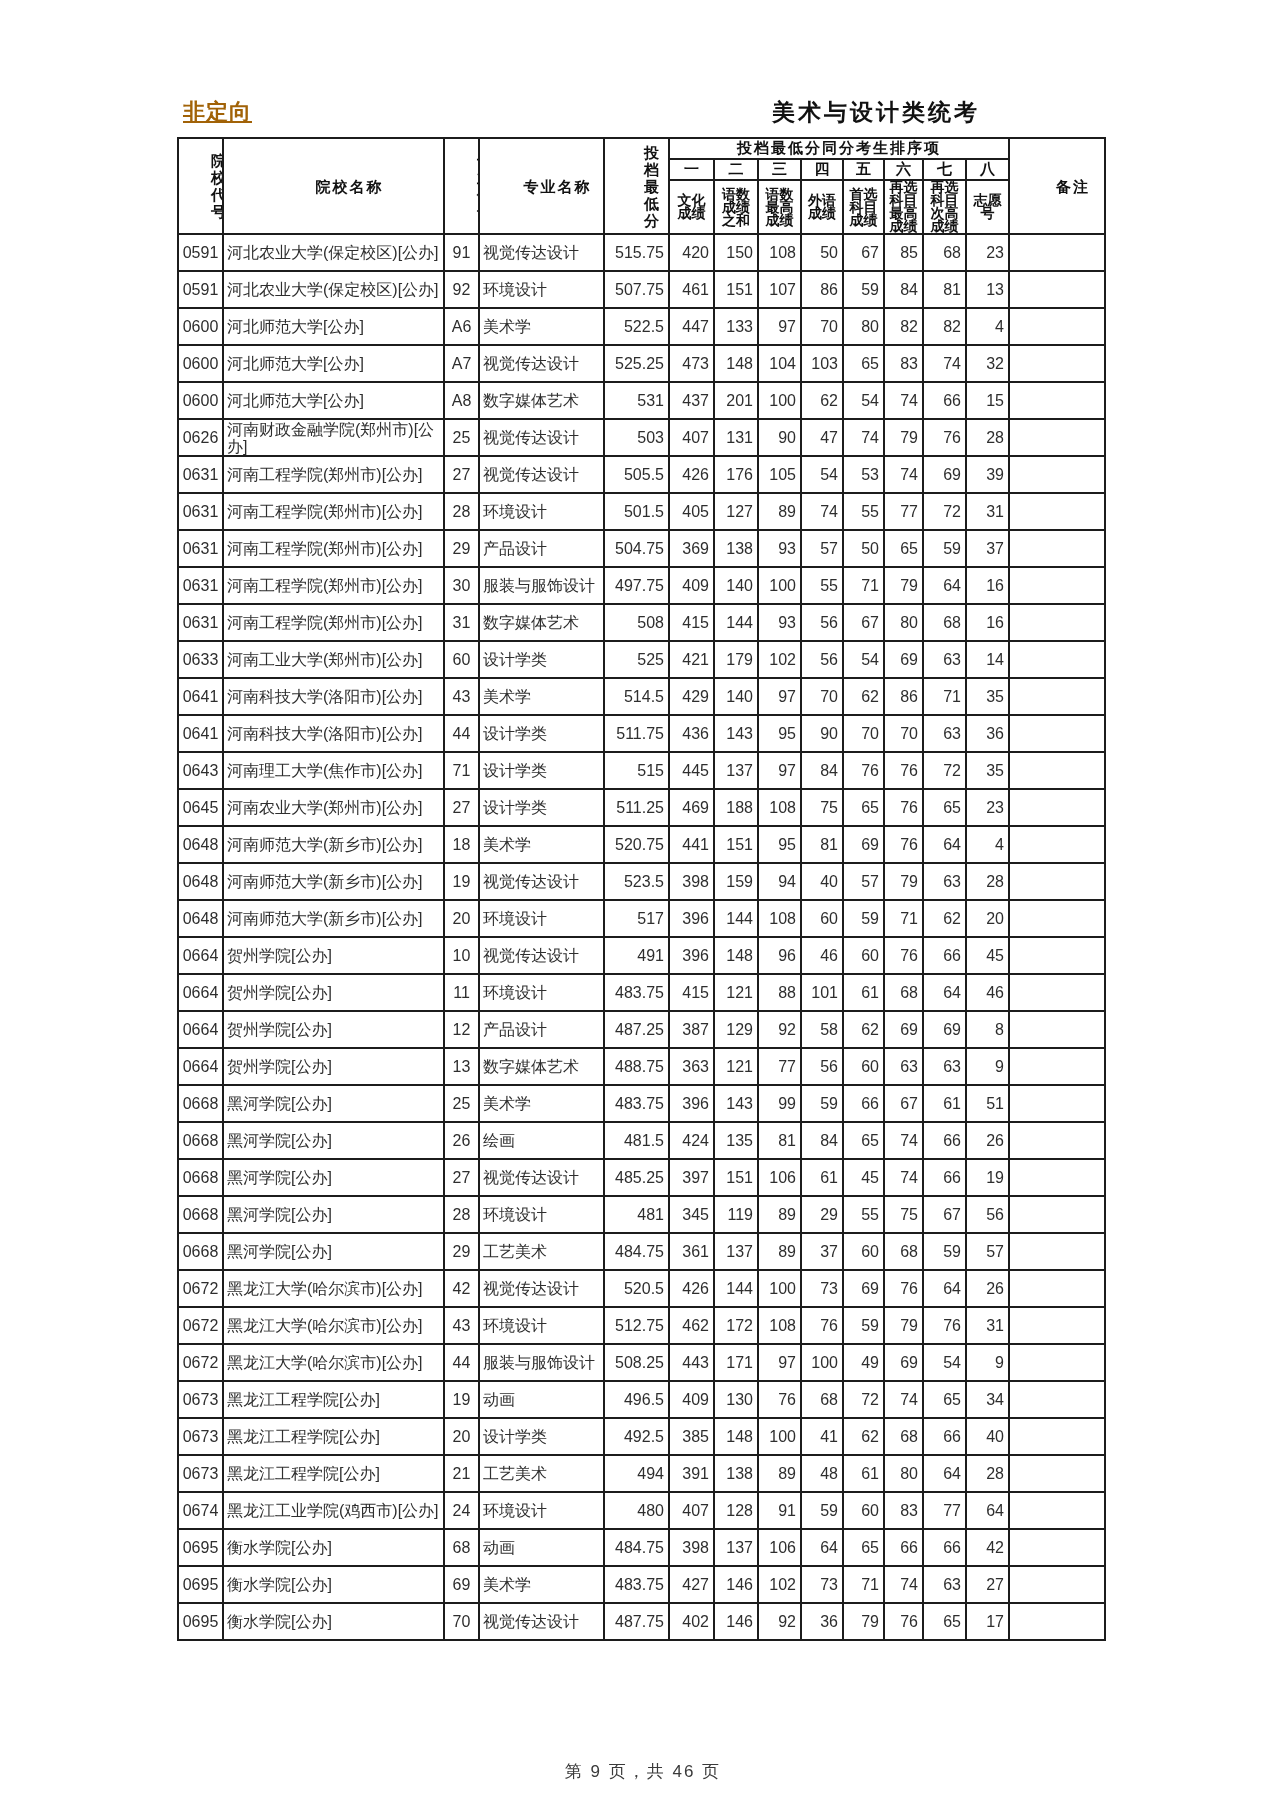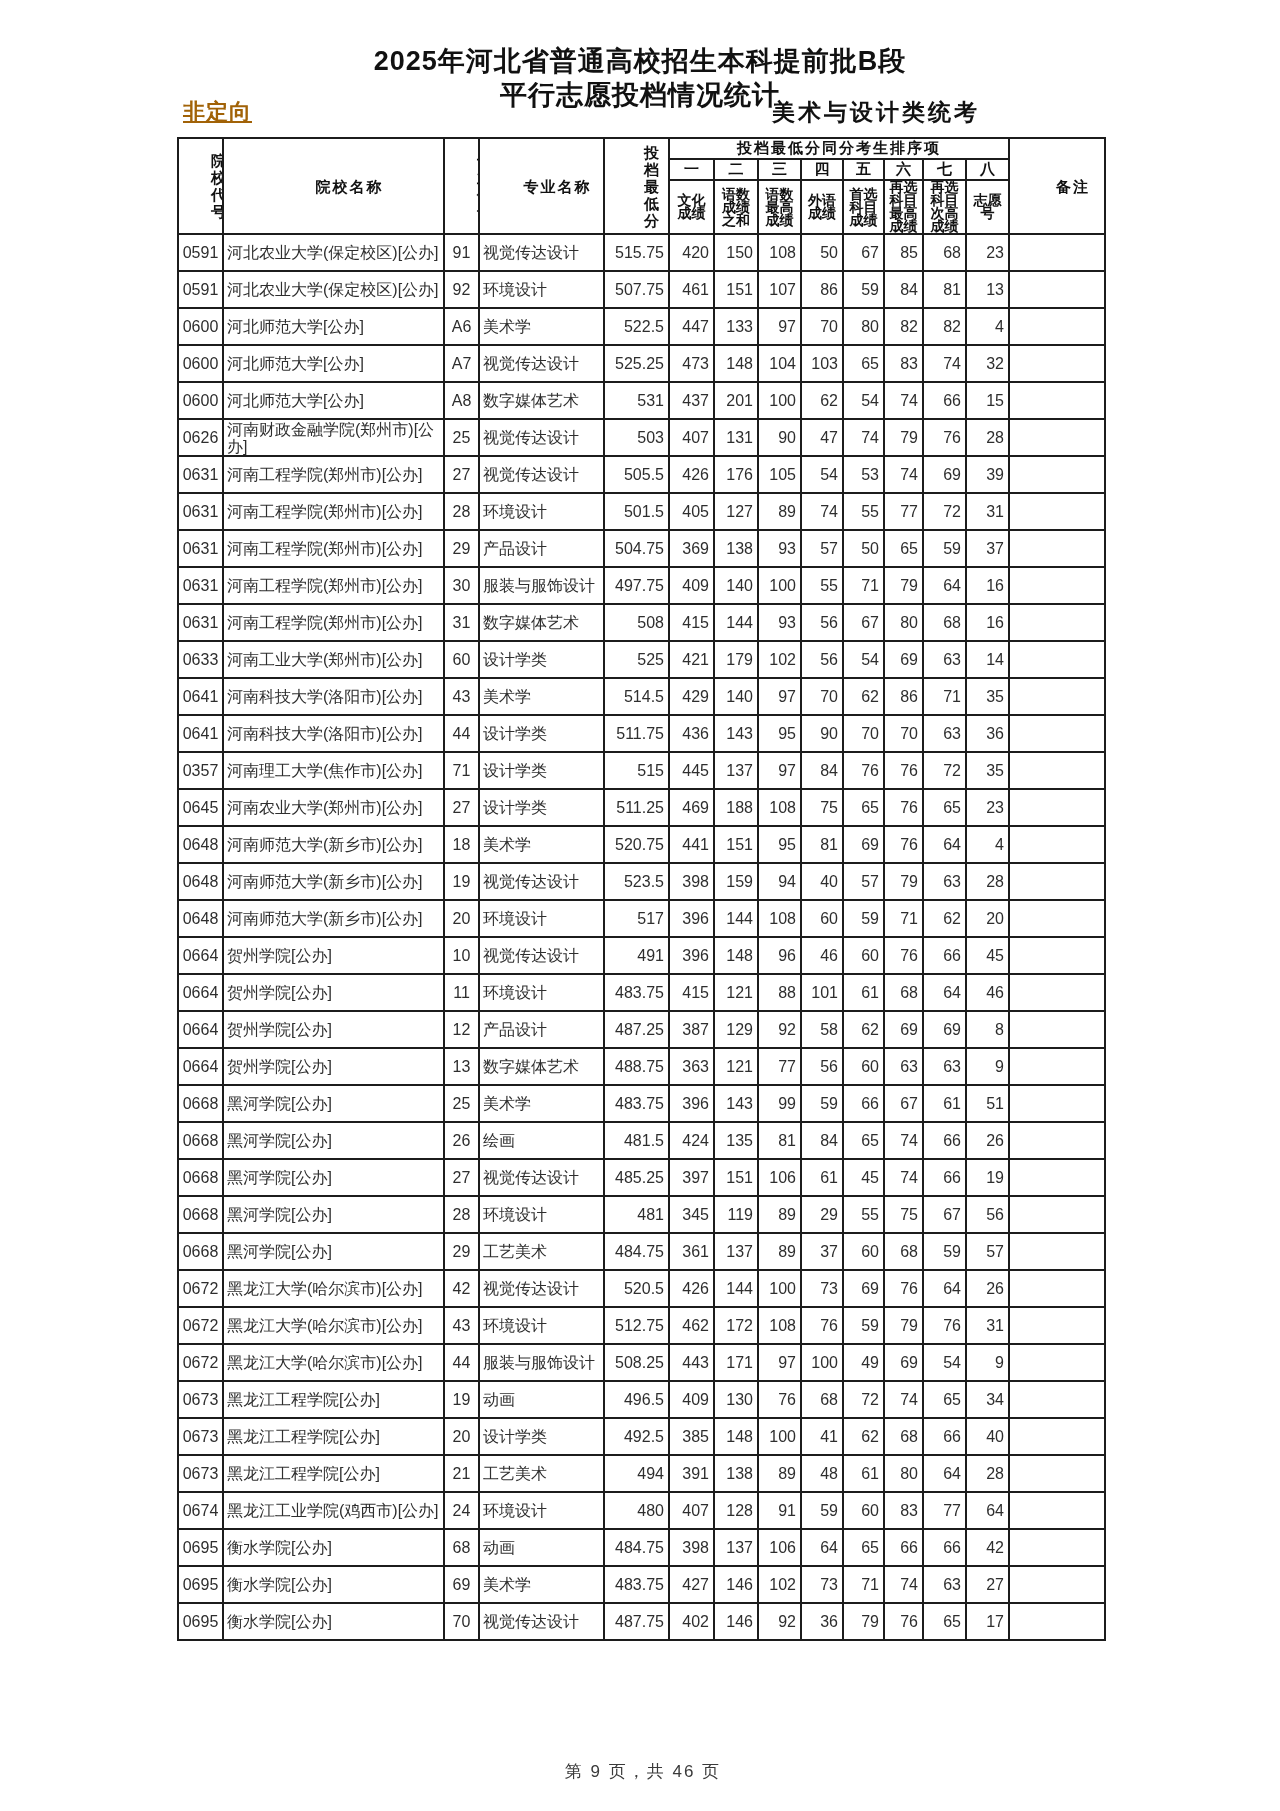--- a/index.html
+++ b/index.html
@@ -53,24 +53,20 @@
   .watermark{
     position:absolute;top:1815px;left:1146px;
     font-size:25px;color:#b91c1c;font-weight:bold;letter-spacing:1px;
   }
 </style>
 </head>
 <body>
 
 <div class="page">
 
-  <div class="title">
-    <div>2025年河北省普通高校招生本科提前批B段</div>
-    <div>平行志愿投档情况统计</div>
-  </div>
 
   <span class="label-left">非定向</span>
   <span class="label-right">美术与设计类统考</span>
 
   <table class="grid">
     <colgroup id="cols">
         <col style="width: 45px;">
         <col style="width: 221px;">
         <col style="width: 35px;">
         <col style="width: 125px;">
@@ -354,21 +350,21 @@
           <td class="c-num">143</td>
           <td class="c-num">95</td>
           <td class="c-num">90</td>
           <td class="c-num">70</td>
           <td class="c-num">70</td>
           <td class="c-num">63</td>
           <td class="c-num">36</td>
           <td class="c-left"></td>
         </tr>
         <tr>
-          <td class="c-center">0357</td>
+          <td class="c-center">0643</td>
           <td class="c-left">河南理工大学(焦作市)[公办]</td>
           <td class="c-center">71</td>
           <td class="c-left">设计学类</td>
           <td class="c-num">515</td>
           <td class="c-num">445</td>
           <td class="c-num">137</td>
           <td class="c-num">97</td>
           <td class="c-num">84</td>
           <td class="c-num">76</td>
           <td class="c-num">76</td>

